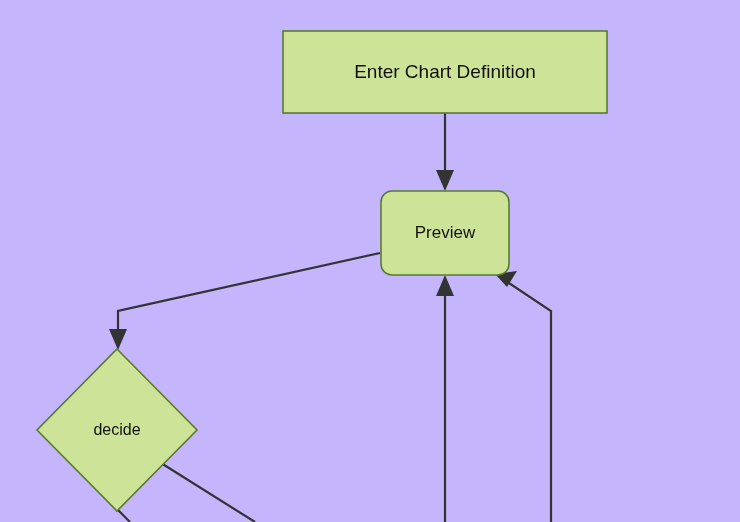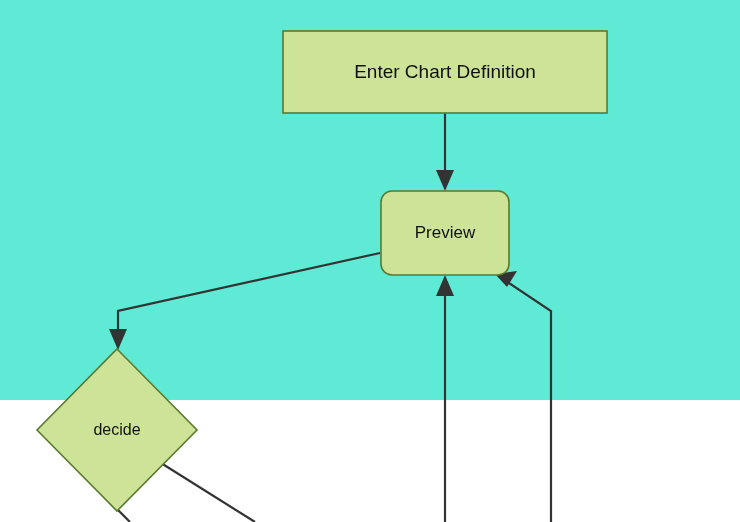--- a/index.html
+++ b/index.html
@@ -9,22 +9,22 @@
   }
   body {
     width: 740px;
     height: 522px;
     overflow: hidden;
     font-family: "Liberation Sans", sans-serif;
   }
   #flowchart-canvas {
     position: relative;
     width: 740px;
-    height: 400px;
-    background: #5eead4;
+    height: 522px;
+    background: #c4b5fd;
   }
   svg#flow-svg {
     position: absolute;
     top: 0;
     left: 0;
     width: 740px;
     height: 522px;
     display: block;
   }
   .node-shape {

